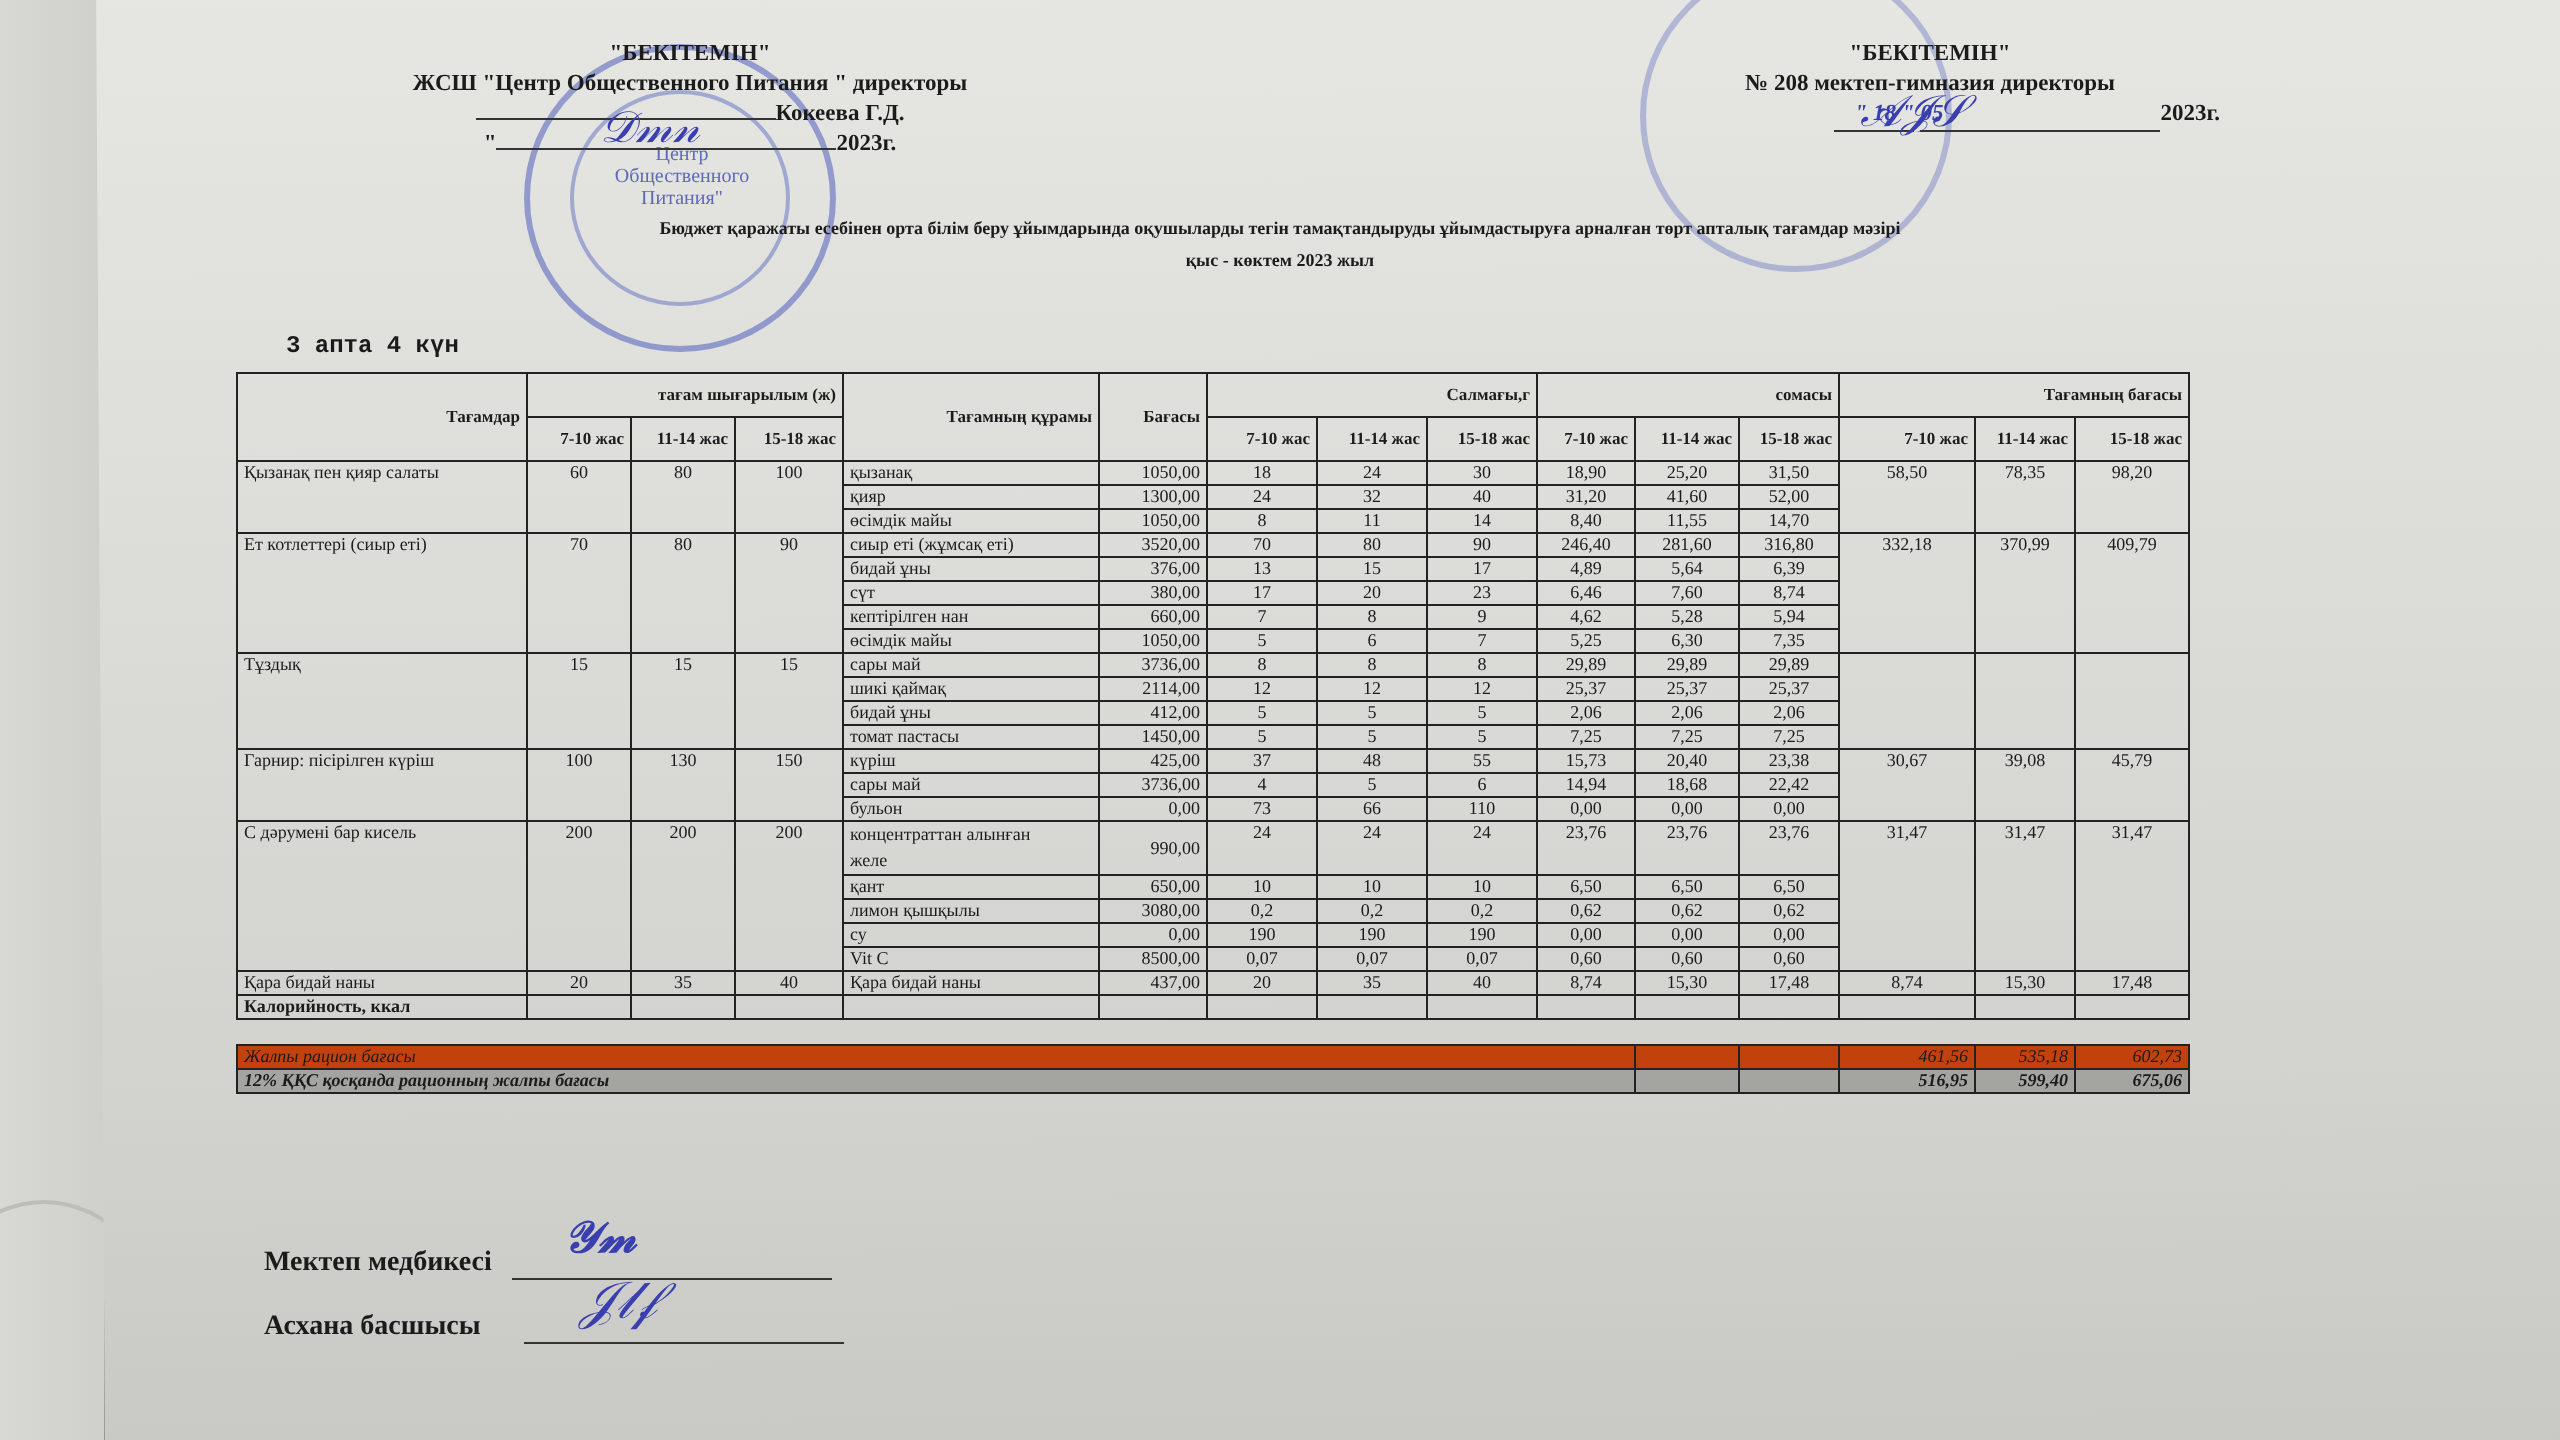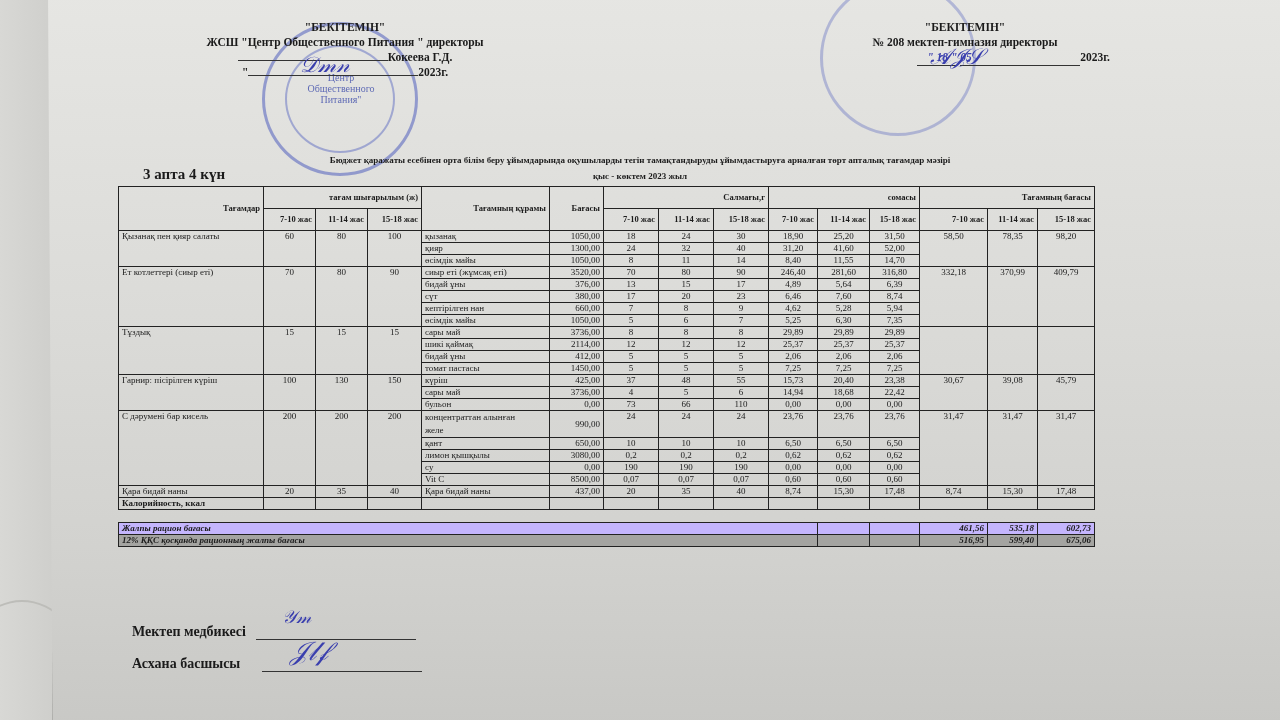--- a/index.html
+++ b/index.html
@@ -11,28 +11,28 @@
   .hdr-left{left:150px;top:20px;width:390px;}
   .hdr-right{left:820px;top:20px;width:290px;}
   .hdr div{line-height:15px;}
   .sig-line{display:inline-block;border-bottom:1px solid #333;}
   .stamp{position:absolute;border:3px solid rgba(80,95,190,0.55);border-radius:50%;}
   .stamp.l{left:262px;top:22px;width:150px;height:148px;}
   .stamp.l:before{content:"";position:absolute;left:20px;top:20px;right:20px;bottom:20px;border:2px solid rgba(80,95,190,0.45);border-radius:50%;}
   .stamp.r{left:820px;top:-20px;width:150px;height:150px;border-color:rgba(80,95,190,0.35);}
   .stamp-text{position:absolute;left:296px;top:72px;width:90px;text-align:center;font-size:10px;color:rgba(60,75,170,0.8);line-height:11px;}
   .sig{position:absolute;font-family:"DejaVu Serif",serif;font-style:italic;color:#3a3fae;font-size:22px;}
-  .title{position:absolute;left:240px;top:106px;width:800px;text-align:center;font-weight:bold;font-size:9px;line-height:16px;margin-top:46px;}
-  .week{position:absolute;left:143px;top:166px;font-weight:bold;font-size:15px;}
+  .title{position:absolute;left:240px;top:106px;width:800px;text-align:center;font-weight:bold;font-size:9px;line-height:16px;}
+  .week{position:absolute;left:143px;top:166px;font-weight:bold;font-size:12px;font-family:Liberation Mono, monospace;}
   table.menu{position:absolute;left:118px;top:186px;border-collapse:collapse;font-size:9px;font-family:"Liberation Serif",serif;table-layout:fixed;}
   table.menu td,table.menu th{border:1px solid #222;padding:0 3px;height:11px;line-height:11px;white-space:nowrap;overflow:hidden;}
   table.menu th{font-weight:bold;font-size:8.5px;text-align:right;height:21px;}
   .c{text-align:center;}.r{text-align:right;}
   .topcell{vertical-align:top;}
-  .tot1 td{background:#c4b5fd;font-style:italic;font-weight:bold;}
+  .tot1 td{background:#c2410c;font-style:italic;font-weight:normal;}
   .tot2 td{background:#a4a4a1;font-style:italic;font-weight:bold;}
   .sign-block{position:absolute;left:132px;font-weight:bold;font-size:14px;}
   .sign-block .line{display:inline-block;width:160px;border-bottom:1px solid #333;margin-left:10px;vertical-align:bottom;}
 </style>
 </head>
 <body>
 
 <div class="left-dark"></div>
 <div class="paper">
 </div>
@@ -402,14 +402,14 @@
     </tr>
   </tbody>
 </table>
 
 <div class="sign-block" style="top:624px;">
   <span>Мектеп медбикесі</span><span class="line"></span>
 </div>
 <div class="sign-block" style="top:656px;">
   <span>Асхана басшысы</span><span class="line" style="margin-left:22px;"></span>
 </div>
-<div class="sig" style="left:282px;top:606px;font-size:18px;">𝒴𝓂</div>
+<div class="sig" style="left:282px;top:606px;font-size:22px;font-weight:bold;">𝒴𝓂</div>
 <div class="sig" style="left:290px;top:636px;font-size:26px;">𝒥𝓁𝒻</div>
 
 </body></html>

